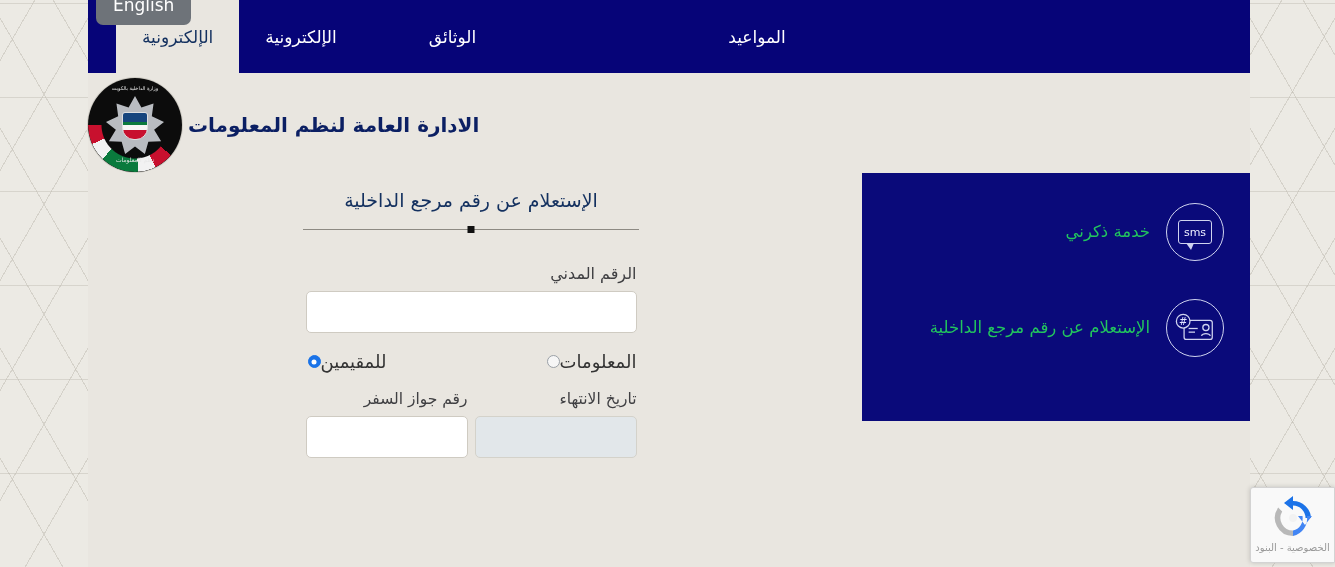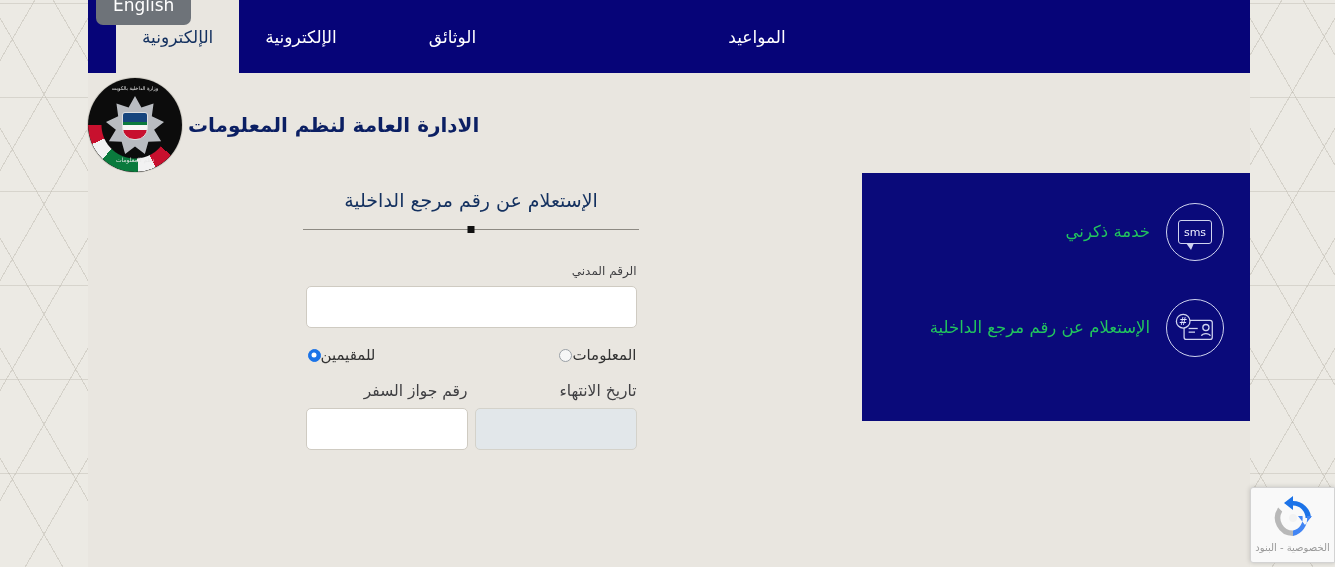--- a/index.html
+++ b/index.html
@@ -249,21 +249,21 @@
     position: absolute;
     left: 50%; top: -3px;
     transform: translateX(-50%);
     width: 7px; height: 7px;
     background: #111111;
   }
 
   .field-block { width: 331px; margin-bottom: 4px; }
   .field-label {
     color: #3f3f42;
-    font-size: 12px;
+    font-size: 16px;
     text-align: right;
     margin-bottom: 8px;
   }
   .txt-input {
     width: 331px;
     height: 42px;
     border: 1px solid #cfcbc2;
     border-radius: 5px;
     background: #ffffff;
     font-family: inherit;
@@ -286,21 +286,21 @@
     margin: 14px 0 18px 0;
   }
   .radio-opt {
     display: flex;
     flex-direction: row-reverse;
     align-items: center;
     cursor: pointer;
   }
   .radio-opt .rlabel {
     color: #333333;
-    font-size: 15px;
+    font-size: 18px;
   }
   .rmark {
     width: 13px; height: 13px;
     border-radius: 50%;
     border: 1.5px solid #9aa0a6;
     background: #f6f6f6;
     margin-left: 2px;
     flex: 0 0 13px;
     position: relative;
   }

